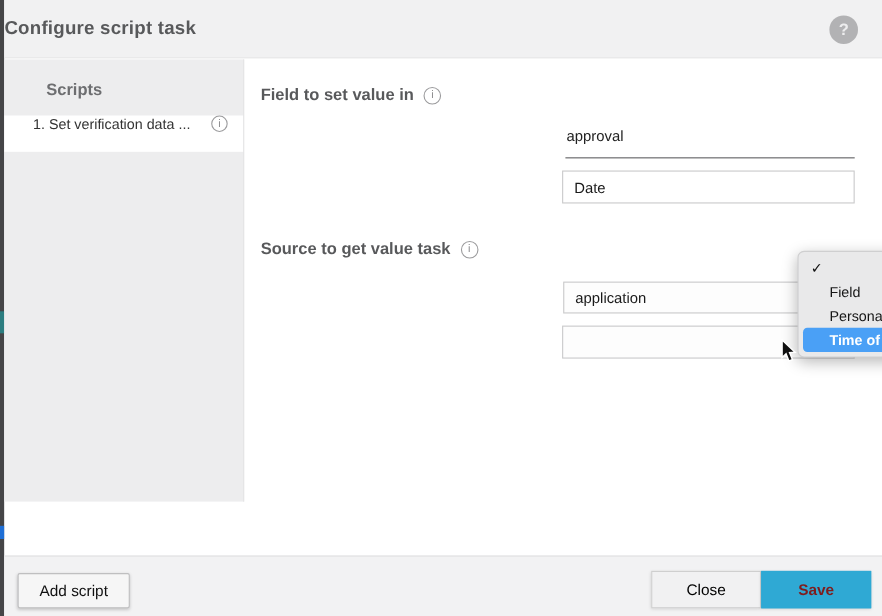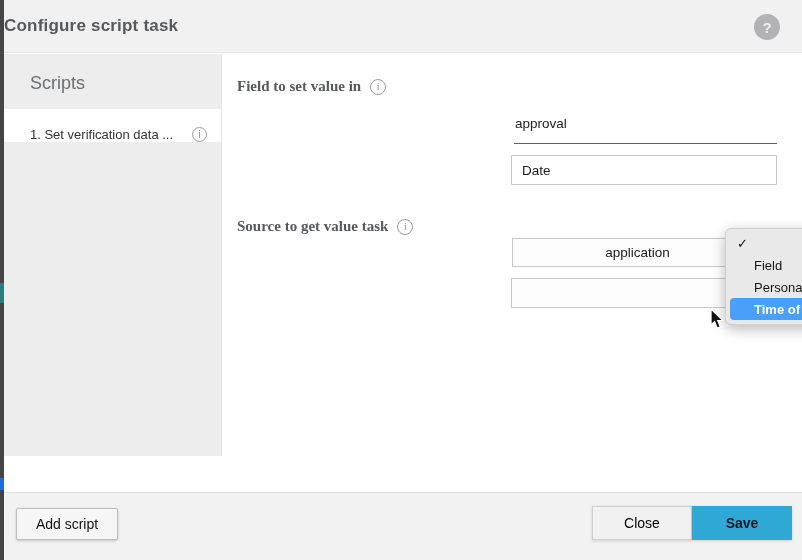--- a/index.html
+++ b/index.html
@@ -31,57 +31,57 @@
     border-radius: 50%; background: #b2b2b4; color: #ededee;
     display: flex; align-items: center; justify-content: center;
     font-size: 15px; font-weight: bold; cursor: pointer; border: none;
   }
 
   
   .sidebar {
     position: absolute; left: 0; top: 54px; width: 218px; height: 402px;
     background: #ededee; border-right: 1px solid #e4e4e5;
   }
-  .sidebar-heading { padding: 19px 0 0 26px; font-size: 18px; font-weight: normal; color: #6d6e70; }
+  .sidebar-heading { padding: 19px 0 0 26px; font-size: 15px; font-weight: bold; color: #6d6e70; margin-left: 12px; }
   .script-item {
     margin-top: 15px; height: 33px; background: #ffffff;
-    display: flex; align-items: flex-end; padding: 0 14px 0 26px;
+    display: flex; align-items: flex-start; padding: 0 14px 0 26px;
     font-size: 13px; color: #333; cursor: pointer;
   }
   .script-item-label { flex: 1; white-space: nowrap; overflow: hidden; }
   .info-icon {
     width: 15px; height: 15px; border-radius: 50%;
     border: 1px solid #9b9b9d; color: #8c8c8e;
     display: inline-flex; align-items: center; justify-content: center;
     font-size: 10px; font-style: normal; line-height: 1; flex: none;
   }
 
   
   .main {
     position: absolute; left: 219px; top: 54px; right: 0; bottom: 68px;
     background: #ffffff; padding: 24px 25px 0 14px;
   }
-  .section-heading { display: flex; align-items: center; gap: 9px; font-size: 15px; font-weight: bold; color: #58595b; font-family: Liberation Serif, serif; }
+  .section-heading { display: flex; align-items: center; gap: 9px; font-size: 15px; font-weight: bold; color: #58595b; }
   .section-heading .info-icon { width: 16px; height: 16px; font-weight: normal; }
 
   .row { display: flex; align-items: flex-end; gap: 11px; flex-direction: column; }
   .row-1 { margin-top: 21px; }
   .underline-input {
     width: 263px; border: none; border-bottom: 1px solid #5f5f61;
     background: transparent; font-family: "Liberation Sans", sans-serif;
     font-size: 13.5px; color: #222; padding: 0 0 12px 1px; outline: none;
   }
   .box-input {
     width: 266px; height: 30px; border: 1px solid #c9c9ca; background: #fff;
     font-family: "Liberation Sans", sans-serif; font-size: 13.5px; color: #1a1a1a;
     padding: 0 14px 0 10px; outline: none;
   }
 
   .source-heading { margin-top: 33px; }
-  .row-2 { margin-top: 3px; position: relative; text-align: center; }
+  .row-2 { margin-top: 21px; position: relative; }
   .select-box {
     width: 265px; height: 29px; border: 1px solid #c9c9ca; background: #fdfdfd;
     display: flex; align-items: center; padding: 0 10px; cursor: pointer;
     font-size: 13.5px; color: #1a1a1a;
   }
   .select-box .select-label { flex: 1; }
   .chevron-down {
     width: 8px; height: 8px; border-right: 2px solid #2b2b2b; border-bottom: 2px solid #2b2b2b;
     transform: rotate(45deg) translateY(-2px); flex: none; margin-left: 6px;
   }
@@ -99,40 +99,40 @@
   }
   .menu-row .check { width: 17px; font-size: 13px; color: #111; flex: none; }
   .menu-row .check.empty { visibility: hidden; }
   .menu-row.highlighted { background: #4aa0f6; color: #ffffff; font-weight: bold; }
 
   
   .cursor { position: absolute; left: 710px; top: 308px; z-index: 9; pointer-events: none; }
 
   
   .dlg-footer {
-    position: absolute; left: 0; right: 0; bottom: 0; height: 68px;
+    position: absolute; left: 0; right: 0; bottom: 0; height: 55px;
     background: #f2f2f3; border-top: 1px solid #e0e0e1;
   }
   .btn {
     font-family: "Liberation Sans", sans-serif; font-size: 14px; cursor: pointer;
     display: inline-flex; align-items: center; justify-content: center;
   }
   .btn-add {
     position: absolute; left: 12px; top: 15px; width: 102px; height: 32px;
     background: #f6f6f6; border: 1px solid #bfbfc0; border-radius: 2px;
     color: #111; box-shadow: 0 1px 3px rgba(0,0,0,.18);
   }
   .btn-close {
     position: absolute; right: 110px; top: 13px; width: 100px; height: 34px;
     background: #f1f1f2; border: 1px solid #cfcfcf; color: #000000;
     box-shadow: 0 1px 3px rgba(0,0,0,.14);
   }
   .btn-save {
     position: absolute; right: 10px; top: 13px; width: 100px; height: 34px;
-    background: #2fa9d4; border: 1px solid #2fa9d4; color: #0f172a; font-weight: bold;
+    background: #2fa9d4; border: 1px solid #2fa9d4; color: #7f1d1d; font-weight: bold;
     box-shadow: 0 1px 3px rgba(0,0,0,.14);
   }
 </style>
 </head>
 <body>
 
 <div class="left-strip">
   <div class="mark-teal"></div>
   <div class="mark-blue"></div>
 </div>

